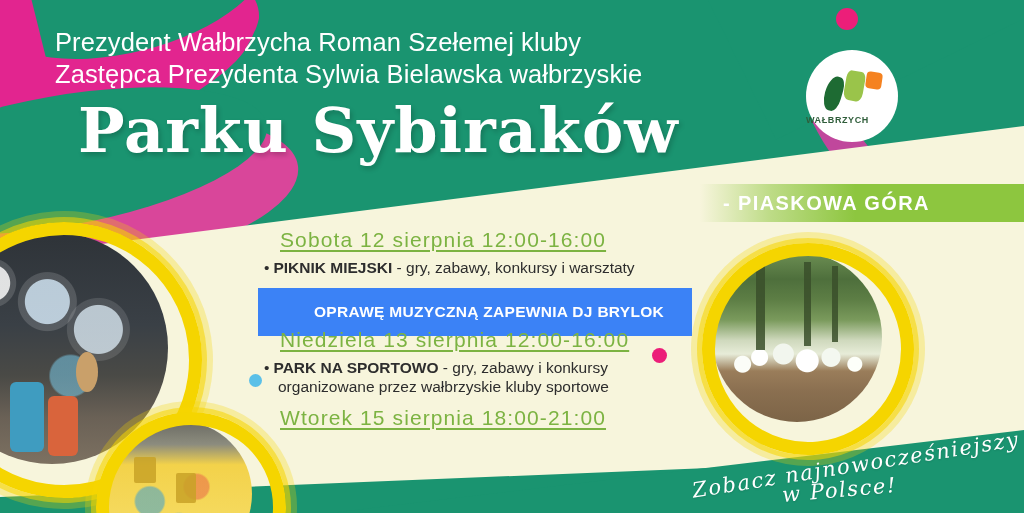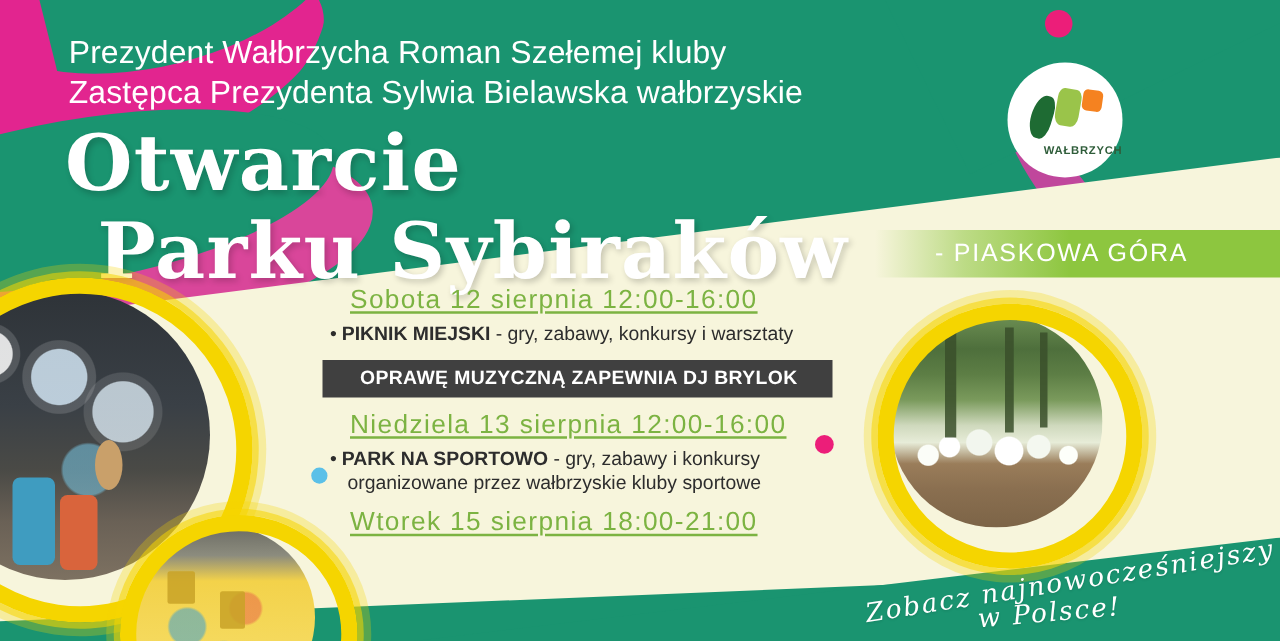--- a/index.html
+++ b/index.html
@@ -92,38 +92,38 @@
   }
   .title .l2{margin-left:26px;display:block;}
 
   
   .pgbanner{
     position:absolute;left:700px;top:184px;width:324px;height:38px;
     background:linear-gradient(90deg,rgba(141,198,63,0) 0%,rgba(141,198,63,.55) 22%,#8dc63f 48%,#8dc63f 100%);
     display:flex;align-items:center;
   }
   .pgbanner span{
-    color:#ffffff;font-weight:normal;font-size:20px;letter-spacing:1.4px;
-    margin-left:48px;
+    color:#ffffff;font-weight:bold;font-size:20px;letter-spacing:1.4px;
+    margin-left:23px;
   }
 
   
   .prog{position:absolute;left:258px;top:228px;width:420px;color:#3a3a3a;}
   .day{
     color:#7cb342;font-weight:normal;font-size:21px;letter-spacing:1.1px;
     text-decoration:underline;text-underline-offset:3px;
     white-space:nowrap;margin:0 0 6px 22px;
   }
   .desc{font-size:15.5px;line-height:19px;margin:0 0 0 6px;color:#2d2d2d;}
   .desc b{font-weight:bold;}
   .bullet{margin-right:4px;}
 
   .greenband{
-    position:absolute;left:0;width:408px;height:30px;background:#404040;
-    display:flex;align-items:center;
+    position:absolute;left:0;width:408px;height:48px;background:#3b82f6;
+    display:flex;align-items:center;padding-left:26px;
   }
   .greenband span{
     color:#fff;font-weight:bold;font-size:15.5px;letter-spacing:.3px;
   }
 
   .band1{top:60px;}
   .band1 span{margin-left:30px;}
   .band2{top:215px;width:440px;left:-16px;}
   .band2 span{margin-left:140px;}
 
@@ -193,21 +193,21 @@
   }
   .script1{left:690px;top:448px;transform:rotate(-9deg);}
   .script2{left:782px;top:478px;transform:rotate(-5deg);}
 
   
   .logo{
     position:absolute;left:806px;top:50px;width:92px;height:92px;
     border-radius:50%;background:#ffffff;
   }
   .logo-name{
-    position:absolute;left:0;right:0;bottom:17px;text-align:right;
+    position:absolute;left:0;right:0;bottom:17px;text-align:left;
     font-size:9px;font-weight:bold;color:#2f5d3a;letter-spacing:.6px;margin-top:26px;
   }
   .lg-dark{
     position:absolute;left:19px;top:26px;width:17px;height:35px;
     background:#1e6b33;border-radius:60% 40% 45% 55%;transform:rotate(16deg);
   }
   .lg-light{
     position:absolute;left:39px;top:21px;width:19px;height:30px;
     background:#9ac44a;border-radius:25% 25% 30% 30%;transform:rotate(10deg);
   }
@@ -245,21 +245,20 @@
   </div>
 
   <div class="logo">
     <div class="lg-dark"></div>
     <div class="lg-light"></div>
     <div class="lg-orange"></div>
     <div class="logo-name">WAŁBRZYCH</div>
   </div>
 
   <div class="title">
-    <span>Otwarcie</span>
     <span class="l2">Parku Sybiraków</span>
   </div>
 
   <div class="pgbanner">
     <span>- PIASKOWA GÓRA</span>
   </div>
 
   <div class="prog">
 
     <div>

